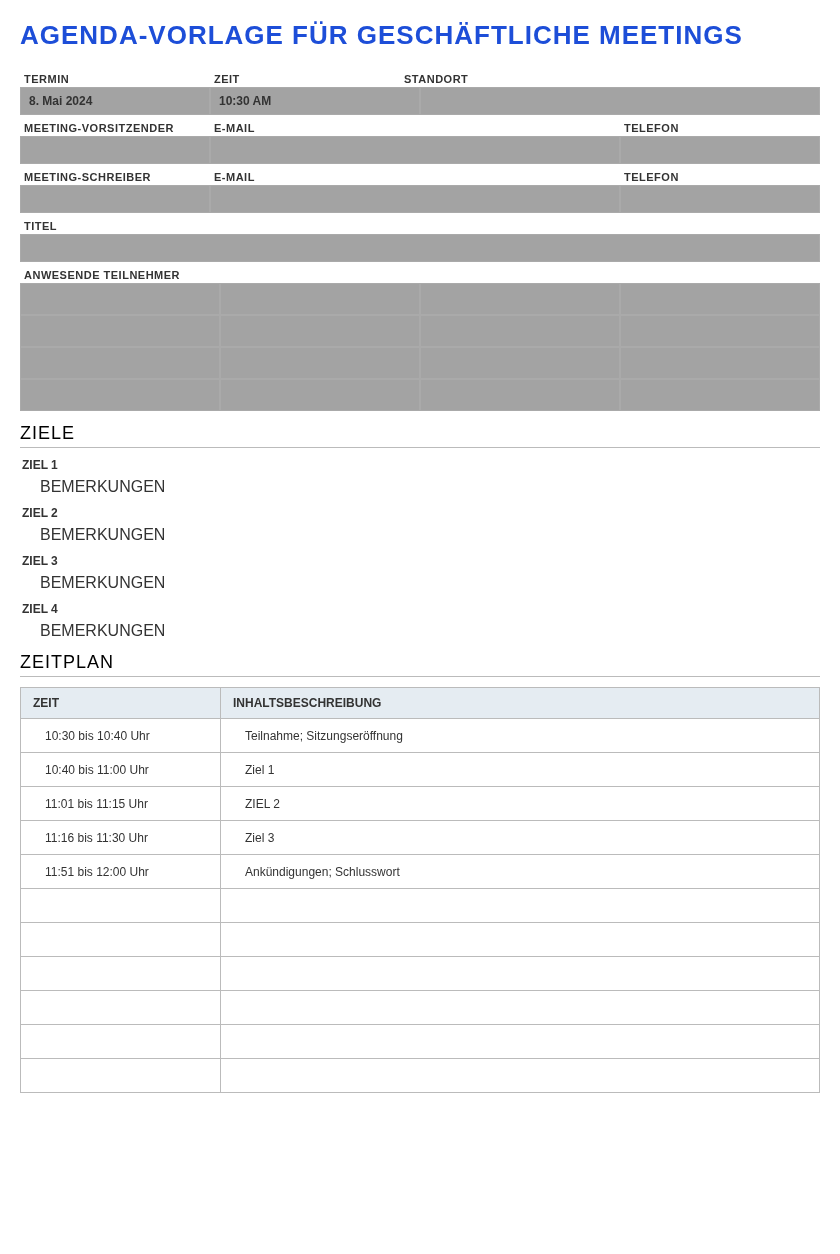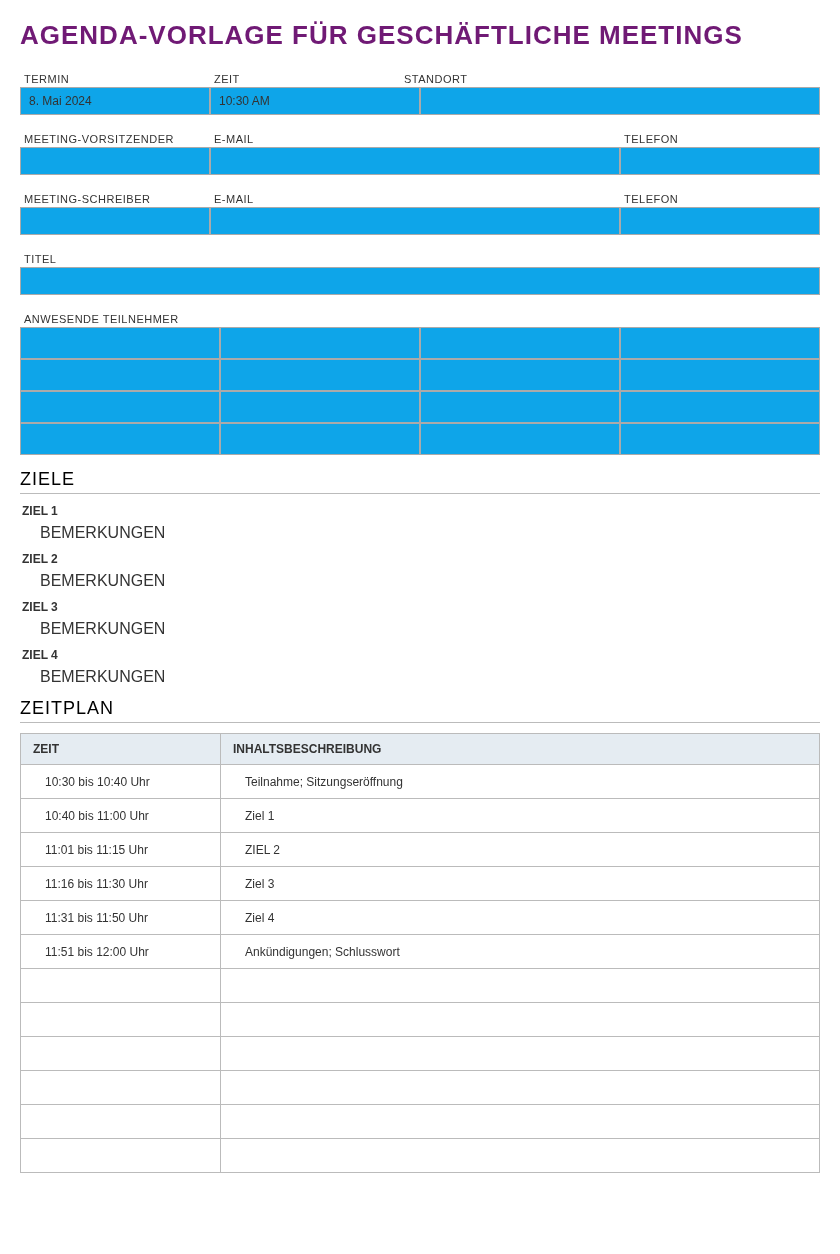--- a/index.html
+++ b/index.html
@@ -4,49 +4,49 @@
 <style>
   * { box-sizing: border-box; margin: 0; padding: 0; }
   body {
     font-family: "Century Gothic", "Futura", Arial, sans-serif;
     background: #fff;
     padding: 20px;
     width: 840px;
     color: #333;
   }
   h1.main-title {
-    color: #701a75;
+    color: #1d4ed8;
     font-size: 26px;
     font-weight: bold;
     letter-spacing: 1px;
     margin-bottom: 18px;
   }
   h2.section-heading {
     color: #000000;
     font-size: 18px;
     font-weight: normal;
     letter-spacing: 1px;
     border-bottom: 1px solid #bbb;
     padding-bottom: 3px;
     margin-top: 12px;
     margin-bottom: 10px;
   }
   .label-row { display: flex; }
   .label { font-size: 11px; letter-spacing: 0.5px; padding: 4px 4px 2px 4px; color: #333; }
   .input-row { display: flex; margin-bottom: 2px; }
   .cell {
     border: 1px solid #aaa;
-    background: #0ea5e9;
+    background: #a3a3a3;
     height: 28px;
     padding: 5px 8px;
     font-size: 12px;
     display: flex;
     align-items: center;
   }
-  .field-group { margin-bottom: 14px; }
+  .field-group { margin-bottom: 3px; font-weight: bold; }
   .attendee-grid { display: grid; grid-template-columns: repeat(4, 1fr); }
   .attendee-grid .cell { height: 32px; }
   .goals { margin-top: 6px; }
   .goal-block { margin-bottom: 10px; }
   .goal-title { font-size: 12px; font-weight: bold; margin: 6px 0 6px 2px; }
   .goal-remark { font-size: 16px; margin-left: 20px; margin-bottom: 8px; }
   .schedule-table { width: 100%; border-collapse: collapse; margin-top: 4px; }
   .schedule-table th {
     background: #e5ecf2;
     text-align: left;
@@ -179,24 +179,20 @@
       </tr>
       <tr>
         <td class="col-time">11:01 bis 11:15 Uhr</td>
         <td>ZIEL 2</td>
       </tr>
       <tr>
         <td class="col-time">11:16 bis 11:30 Uhr</td>
         <td>Ziel 3</td>
       </tr>
       <tr>
-        <td class="col-time">11:31 bis 11:50 Uhr</td>
-        <td>Ziel 4</td>
-      </tr>
-      <tr>
         <td class="col-time">11:51 bis 12:00 Uhr</td>
         <td>Ankündigungen; Schlusswort</td>
       </tr>
       <tr>
         <td class="col-time"></td>
         <td></td>
       </tr>
       <tr>
         <td class="col-time"></td>
         <td></td>

